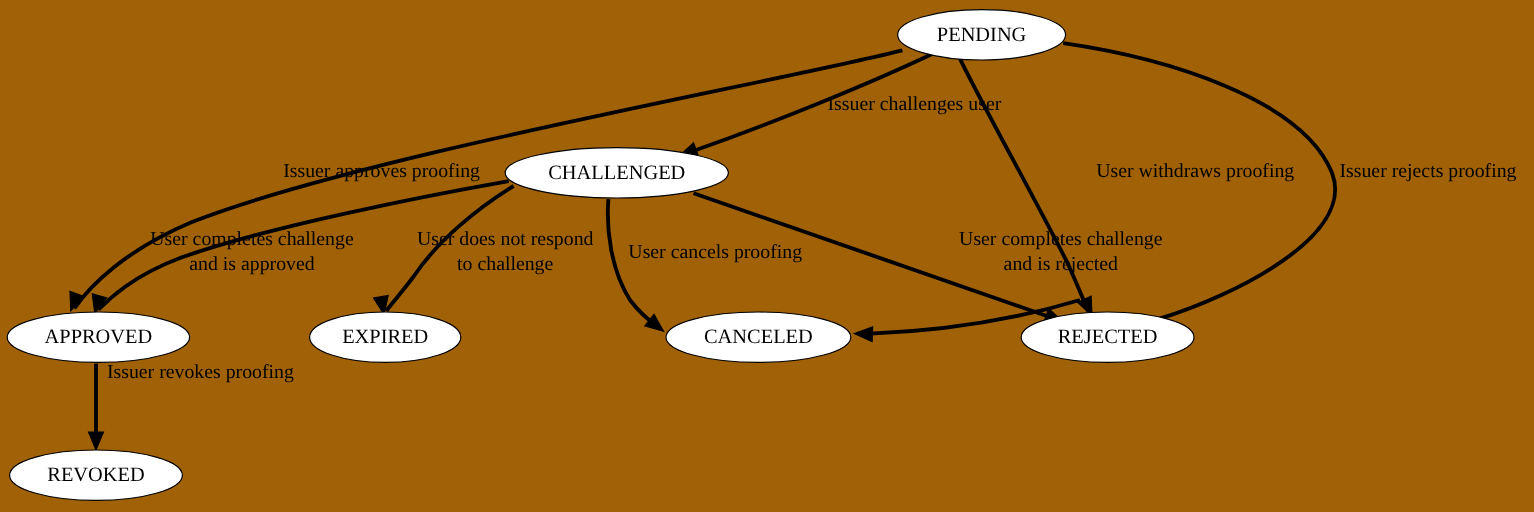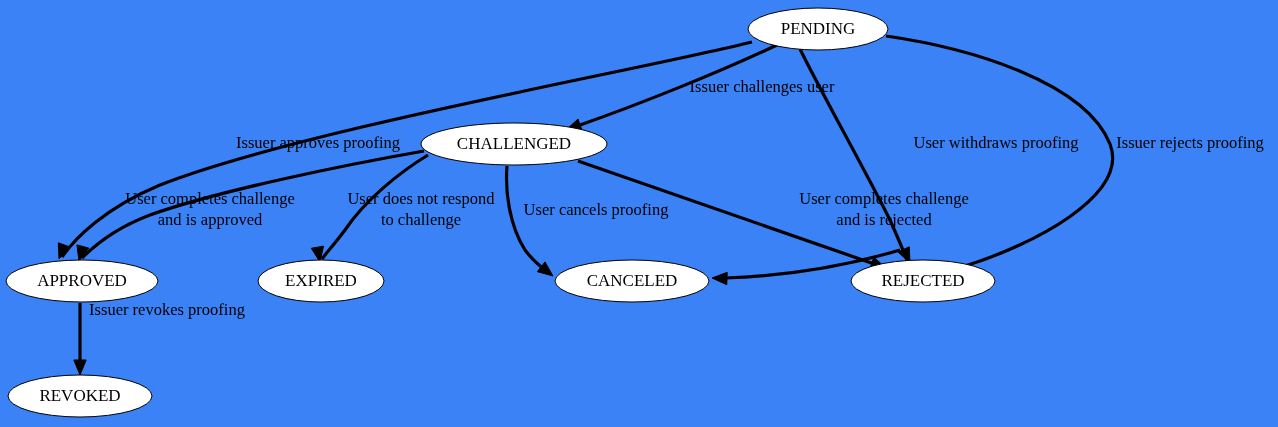--- a/index.html
+++ b/index.html
@@ -8,21 +8,21 @@
     padding: 0;
     background: #ffffff;
   }
   body {
     font-family: "Liberation Serif", "DejaVu Serif", serif;
   }
   #diagram-root {
     position: relative;
     width: 1278px;
     height: 427px;
-    background: #3b82f6;
+    background: #a16207;
     overflow: hidden;
   }
   svg#graph {
     display: block;
     width: 1278px;
     height: 427px;
   }
   .node-ellipse {
     fill: #ffffff;
     stroke: #000000;

